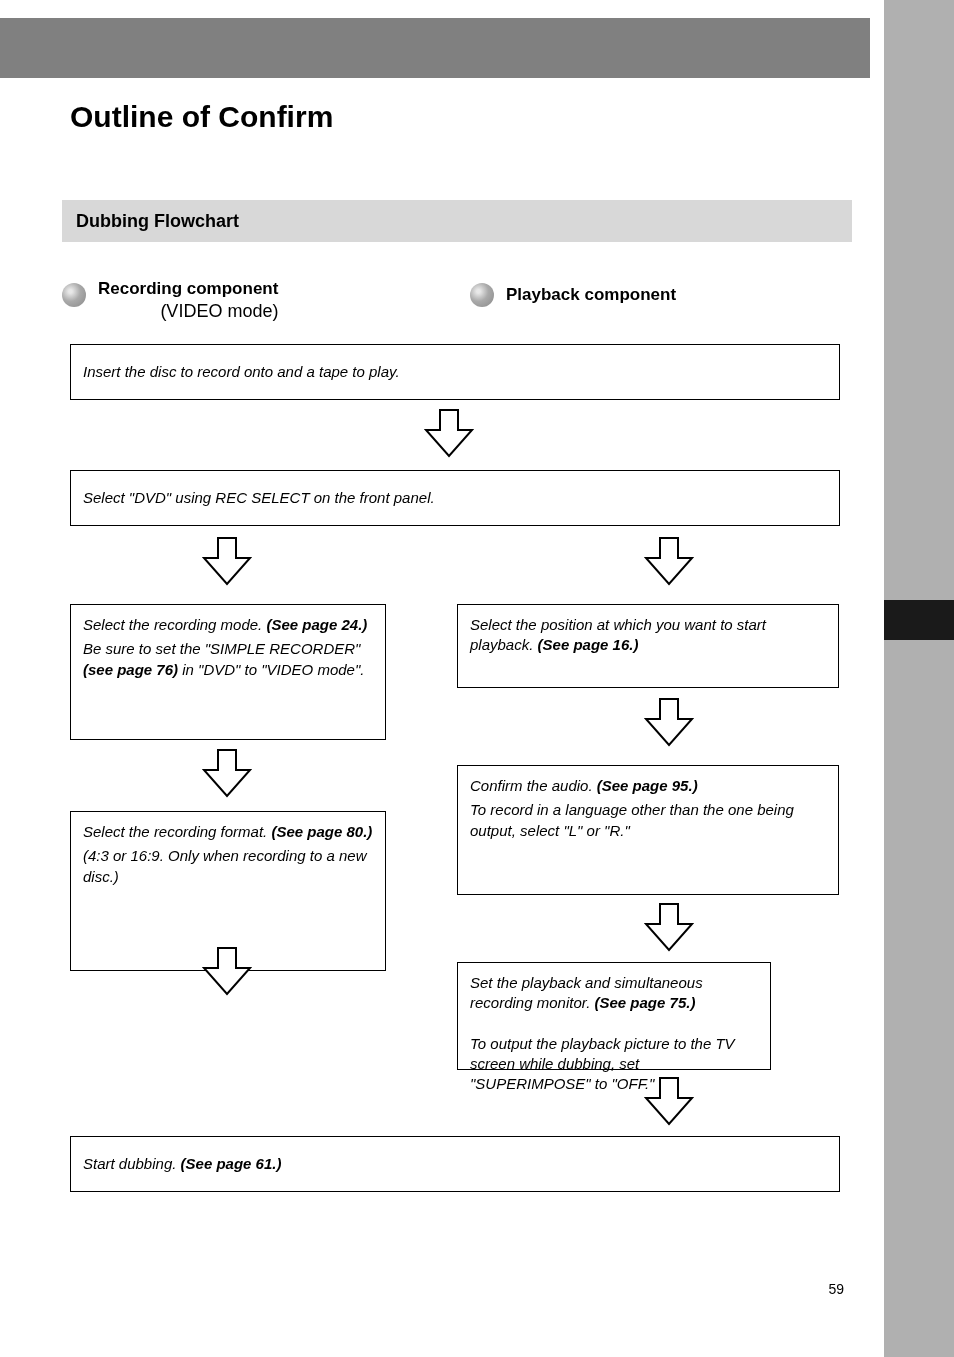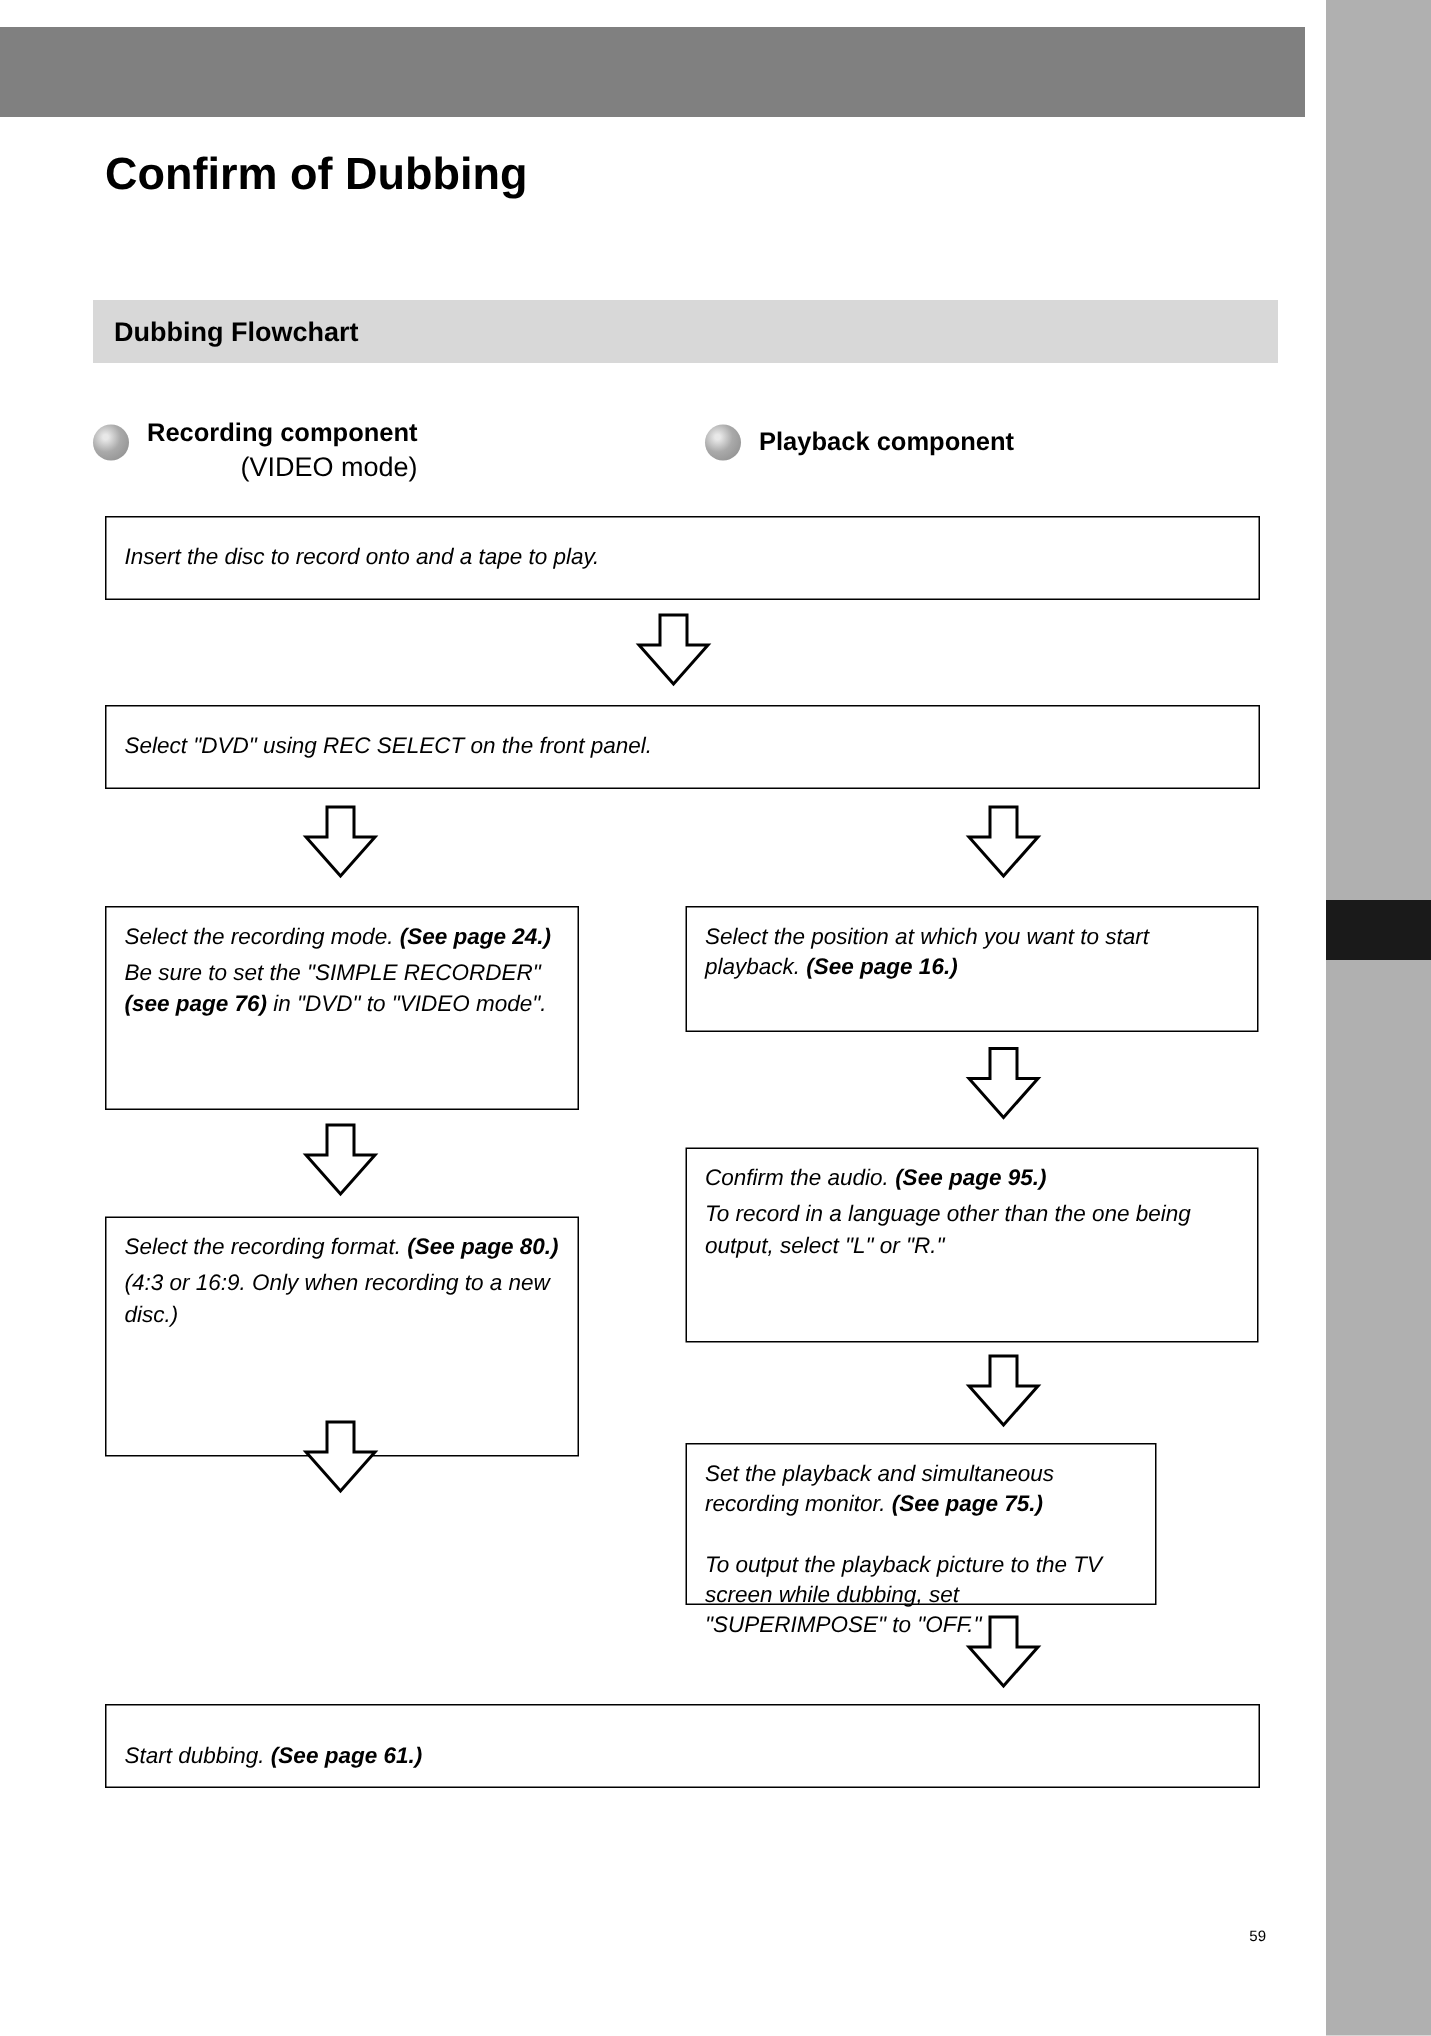--- a/index.html
+++ b/index.html
@@ -93,32 +93,32 @@
     }
     .arrow {
       position: absolute;
       width: 58px;
       height: 52px;
     }
     .page-num {
       position: absolute;
       bottom: 60px;
       right: 110px;
-      font-size: 10px;
+      font-size: 14px;
     }
   </style>
 </head>
 <body>
 
 <div class="header-bar"></div>
 <div class="right-sidebar">
   <div class="tab"></div>
 </div>
 
-<div class="page-title">Confirm of Dubbing</div>
+<div class="page-title">Outline of Confirm</div>
 
 <div class="section-bar">Dubbing Flowchart</div>
 
 <div class="mode-labels">
   <div class="bullet" style="left:0; top:8px;"></div>
   <div class="mode-label" style="left:36px; top:4px;">
     <span>Recording component</span>
     <div class="sub">(VIDEO mode)</div>
   </div>
   <div class="bullet" style="left:408px; top:8px;"></div>
@@ -201,18 +201,18 @@
     <span>Set the playback and simultaneous recording monitor.</span>
     <span class="link">(See page 75.)</span>
   </div>
   <div style="margin-top:20px;">To output the playback picture to the TV screen while dubbing, set "SUPERIMPOSE" to "OFF."</div>
 </div>
 
 <svg class="arrow" style="left:640px; top:1076px;" viewBox="0 0 58 52">
   <path d="M20 2 L38 2 L38 22 L52 22 L29 48 L6 22 L20 22 Z" fill="#fff" stroke="#000" stroke-width="2"></path>
 </svg>
 
-<div class="box" style="left:70px; top:1136px; width:770px; height:56px; display:flex; align-items:flex-end;">
+<div class="box" style="left:70px; top:1136px; width:770px; height:56px; display:flex; align-items:center;">
   <span>Start dubbing.</span>&nbsp;
   <span class="link">(See page 61.)</span>
 </div>
 
 <div class="page-num">59</div>
 
 </body></html>

